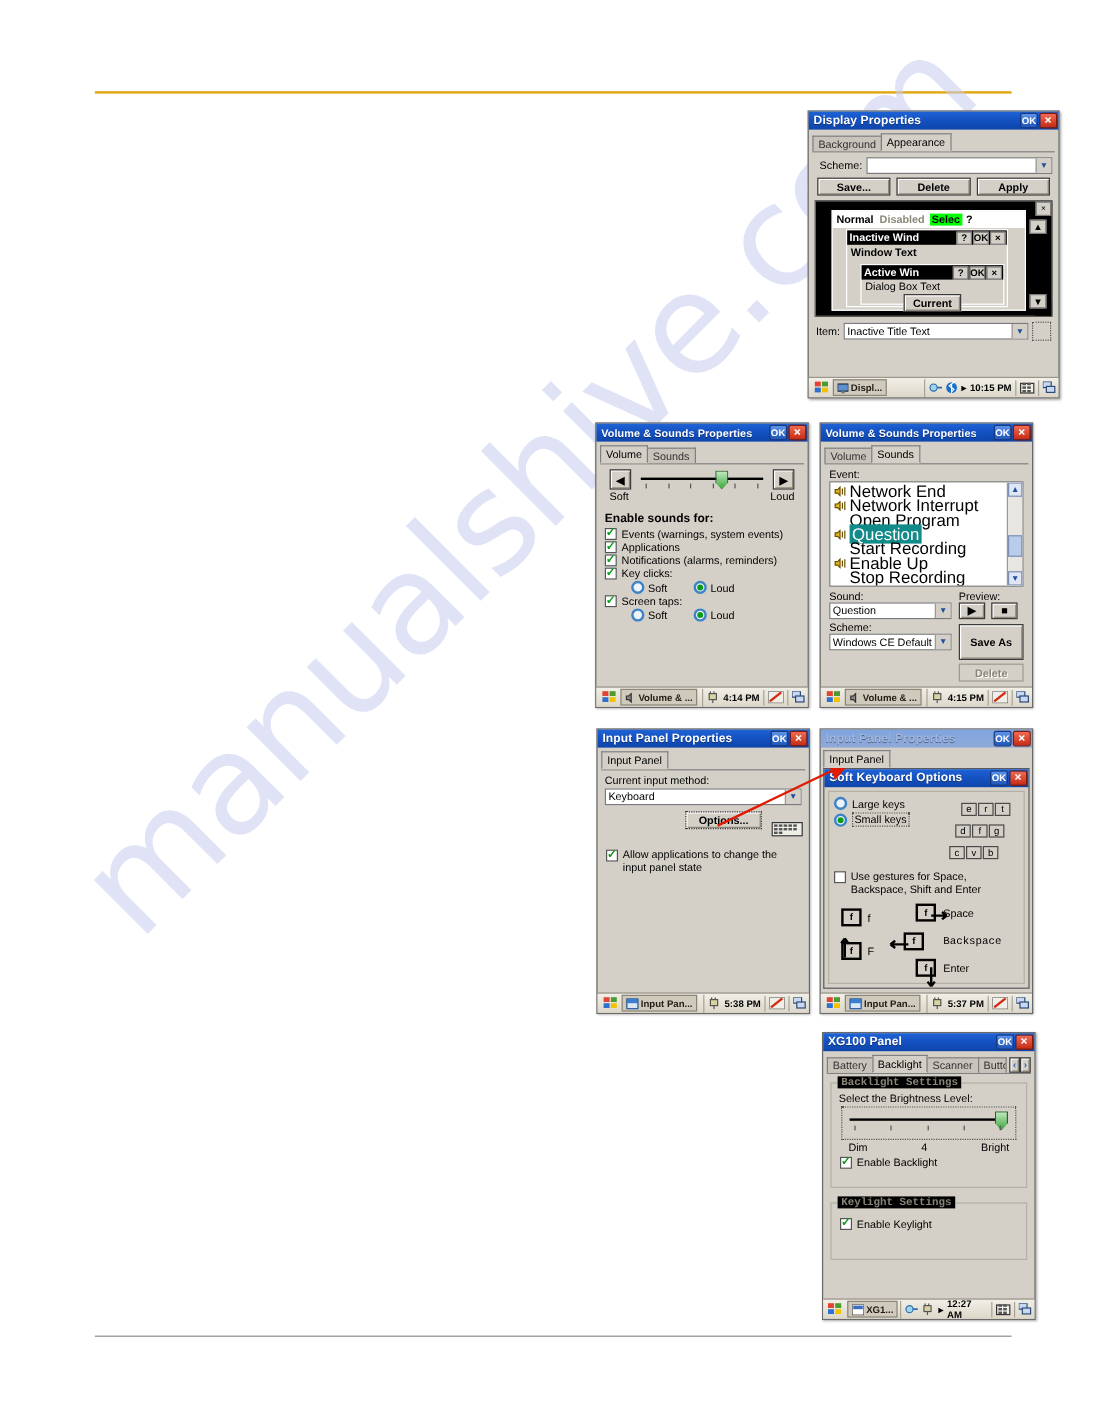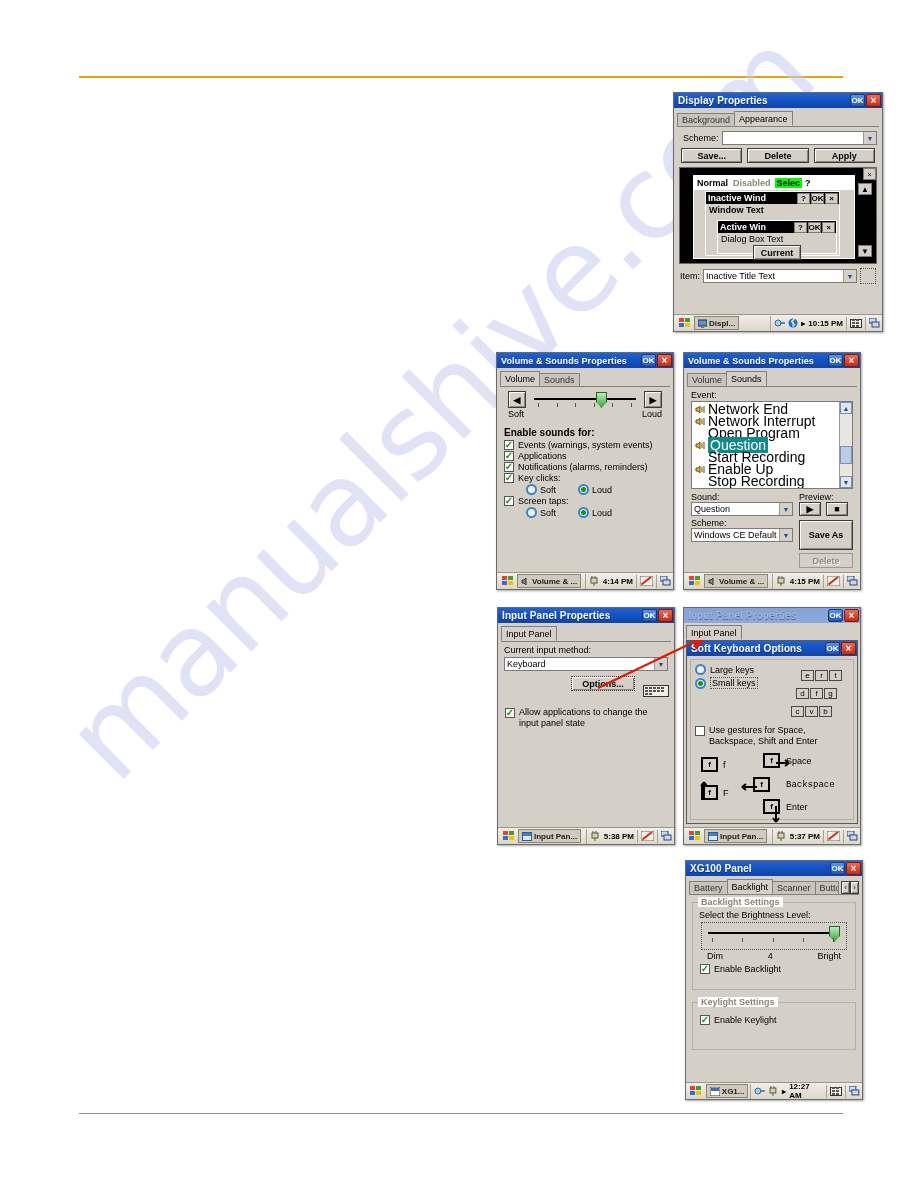--- a/index.html
+++ b/index.html
@@ -102,22 +102,22 @@
   .lrow{display:flex;align-items:center;gap:3px;font-size:14px;height:12px;padding-left:3px;
       white-space:nowrap;}
   .lrow .sel{background:#118a8a;color:#fff;padding:0 2px;}
   .vsb{position:absolute;right:0;top:0;bottom:0;width:12px;background:#e8e6e0;
       border-left:1px solid #9a9a9a;display:flex;flex-direction:column;}
   .vsb .ar{height:12px;background:#dfe7f5;border:1px solid #7b8fb5;font-size:7px;color:#1c4fa0;
       display:flex;align-items:center;justify-content:center;box-sizing:border-box;}
 
   
   .gb{border:1px solid #b4b0a6;position:absolute;box-sizing:border-box;}
-  .gb-cap{position:absolute;top:-6px;left:5px;background:#ffffff;padding:0 3px;font-size:9px;
-      font-weight:bold;color:#8a8578;}
+  .gb-cap{position:absolute;top:-6px;left:5px;background:#000000;padding:0 3px;font-size:9px;
+      font-weight:bold;color:#8a8578;font-family:Liberation Mono, monospace;}
 
   
   .kb{position:absolute;}
   .kb span{display:inline-flex;align-items:center;justify-content:center;width:13px;height:11px;
       background:#d4d0c8;border:1px solid #4a4a4a;font-size:8px;margin-right:1px;
       box-sizing:border-box;}
   .gbox{width:17px;height:15px;border:2px solid #000;display:inline-flex;align-items:center;
       justify-content:center;font-size:8px;font-weight:bold;box-sizing:border-box;position:relative;}
 
   .kbd-ico{width:26px;height:12px;background:#efefe8;border:1px solid #333;box-sizing:border-box;

